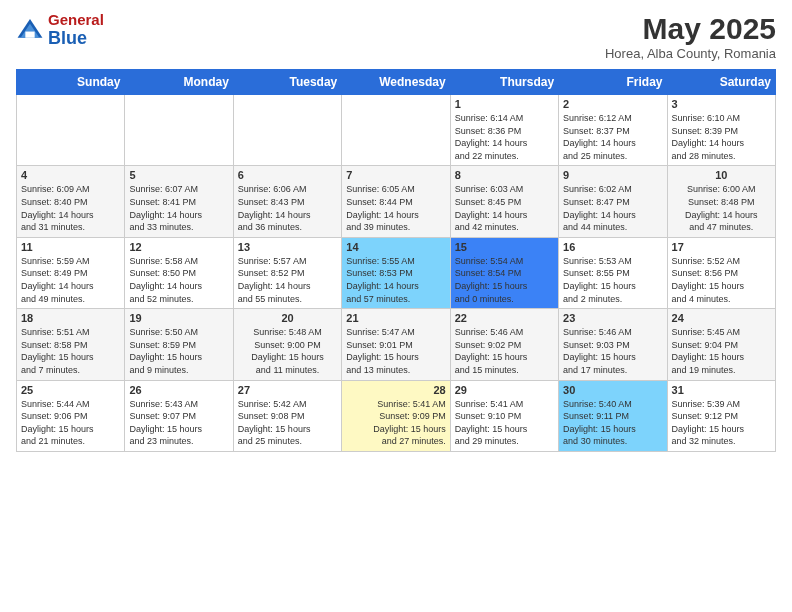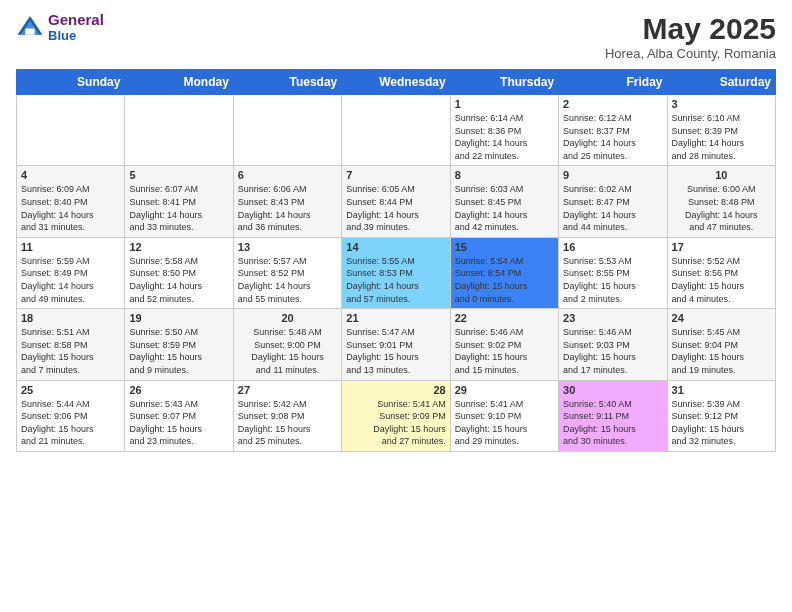--- a/index.html
+++ b/index.html
@@ -28,24 +28,24 @@
       gap: 4px;
     }
     .logo-text {
       display: flex;
       flex-direction: column;
       line-height: 1.1;
     }
     .logo-general {
       font-size: 15px;
       font-weight: bold;
-      color: #701a75;
+      color: #b91c1c;
     }
     .logo-blue {
-      font-size: 13px;
+      font-size: 18px;
       font-weight: bold;
       color: #1a5fb4;
     }
     .logo-icon {
       width: 28px;
       height: 28px;
     }
     .title-block {
       text-align: right;
     }
@@ -348,21 +348,21 @@
 Daylight: 15 hours
 and 27 minutes.</div>
           </td>
           <td style="background: rgb(255, 255, 255);">
             <div class="day-number">29</div>
             <div class="day-info" style="white-space: pre-line;">Sunrise: 5:41 AM
 Sunset: 9:10 PM
 Daylight: 15 hours
 and 29 minutes.</div>
           </td>
-          <td style="background: #f0abfc;">
+          <td style="background: #7dd3fc;">
             <div class="day-number">30</div>
             <div class="day-info" style="white-space: pre-line;">Sunrise: 5:40 AM
 Sunset: 9:11 PM
 Daylight: 15 hours
 and 30 minutes.</div>
           </td>
           <td style="background: rgb(255, 255, 255);">
             <div class="day-number">31</div>
             <div class="day-info" style="white-space: pre-line;">Sunrise: 5:39 AM
 Sunset: 9:12 PM

